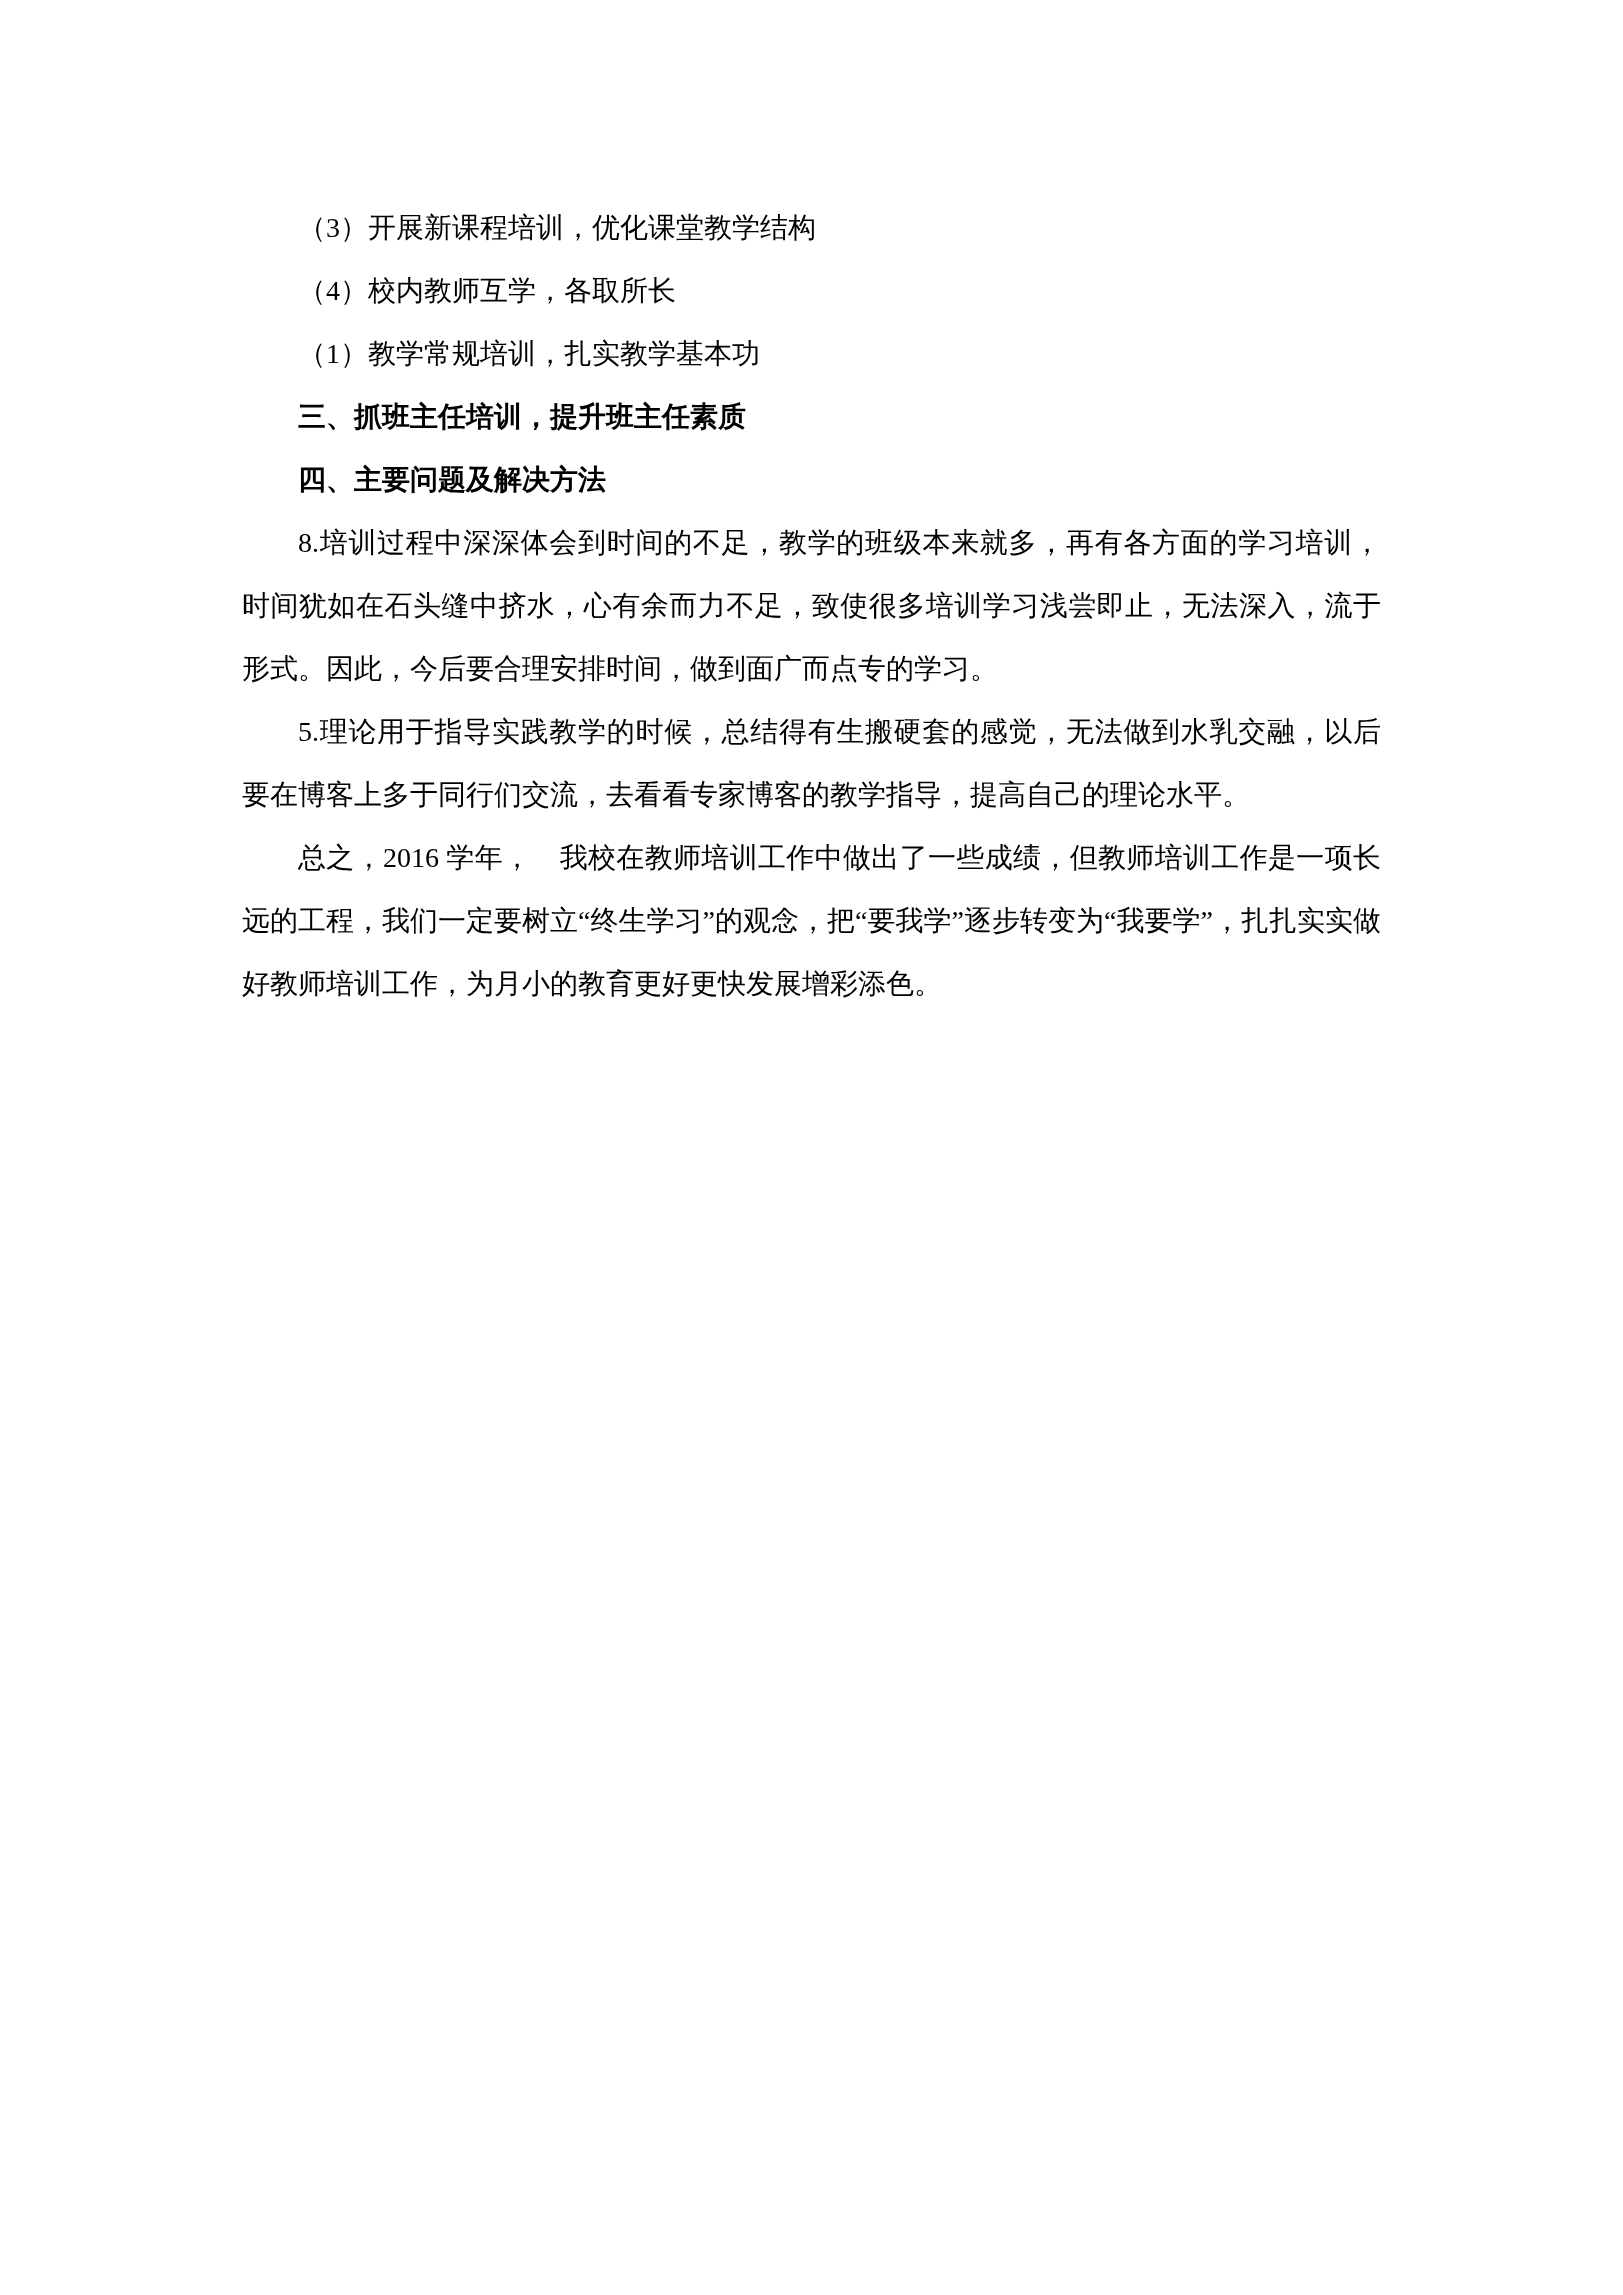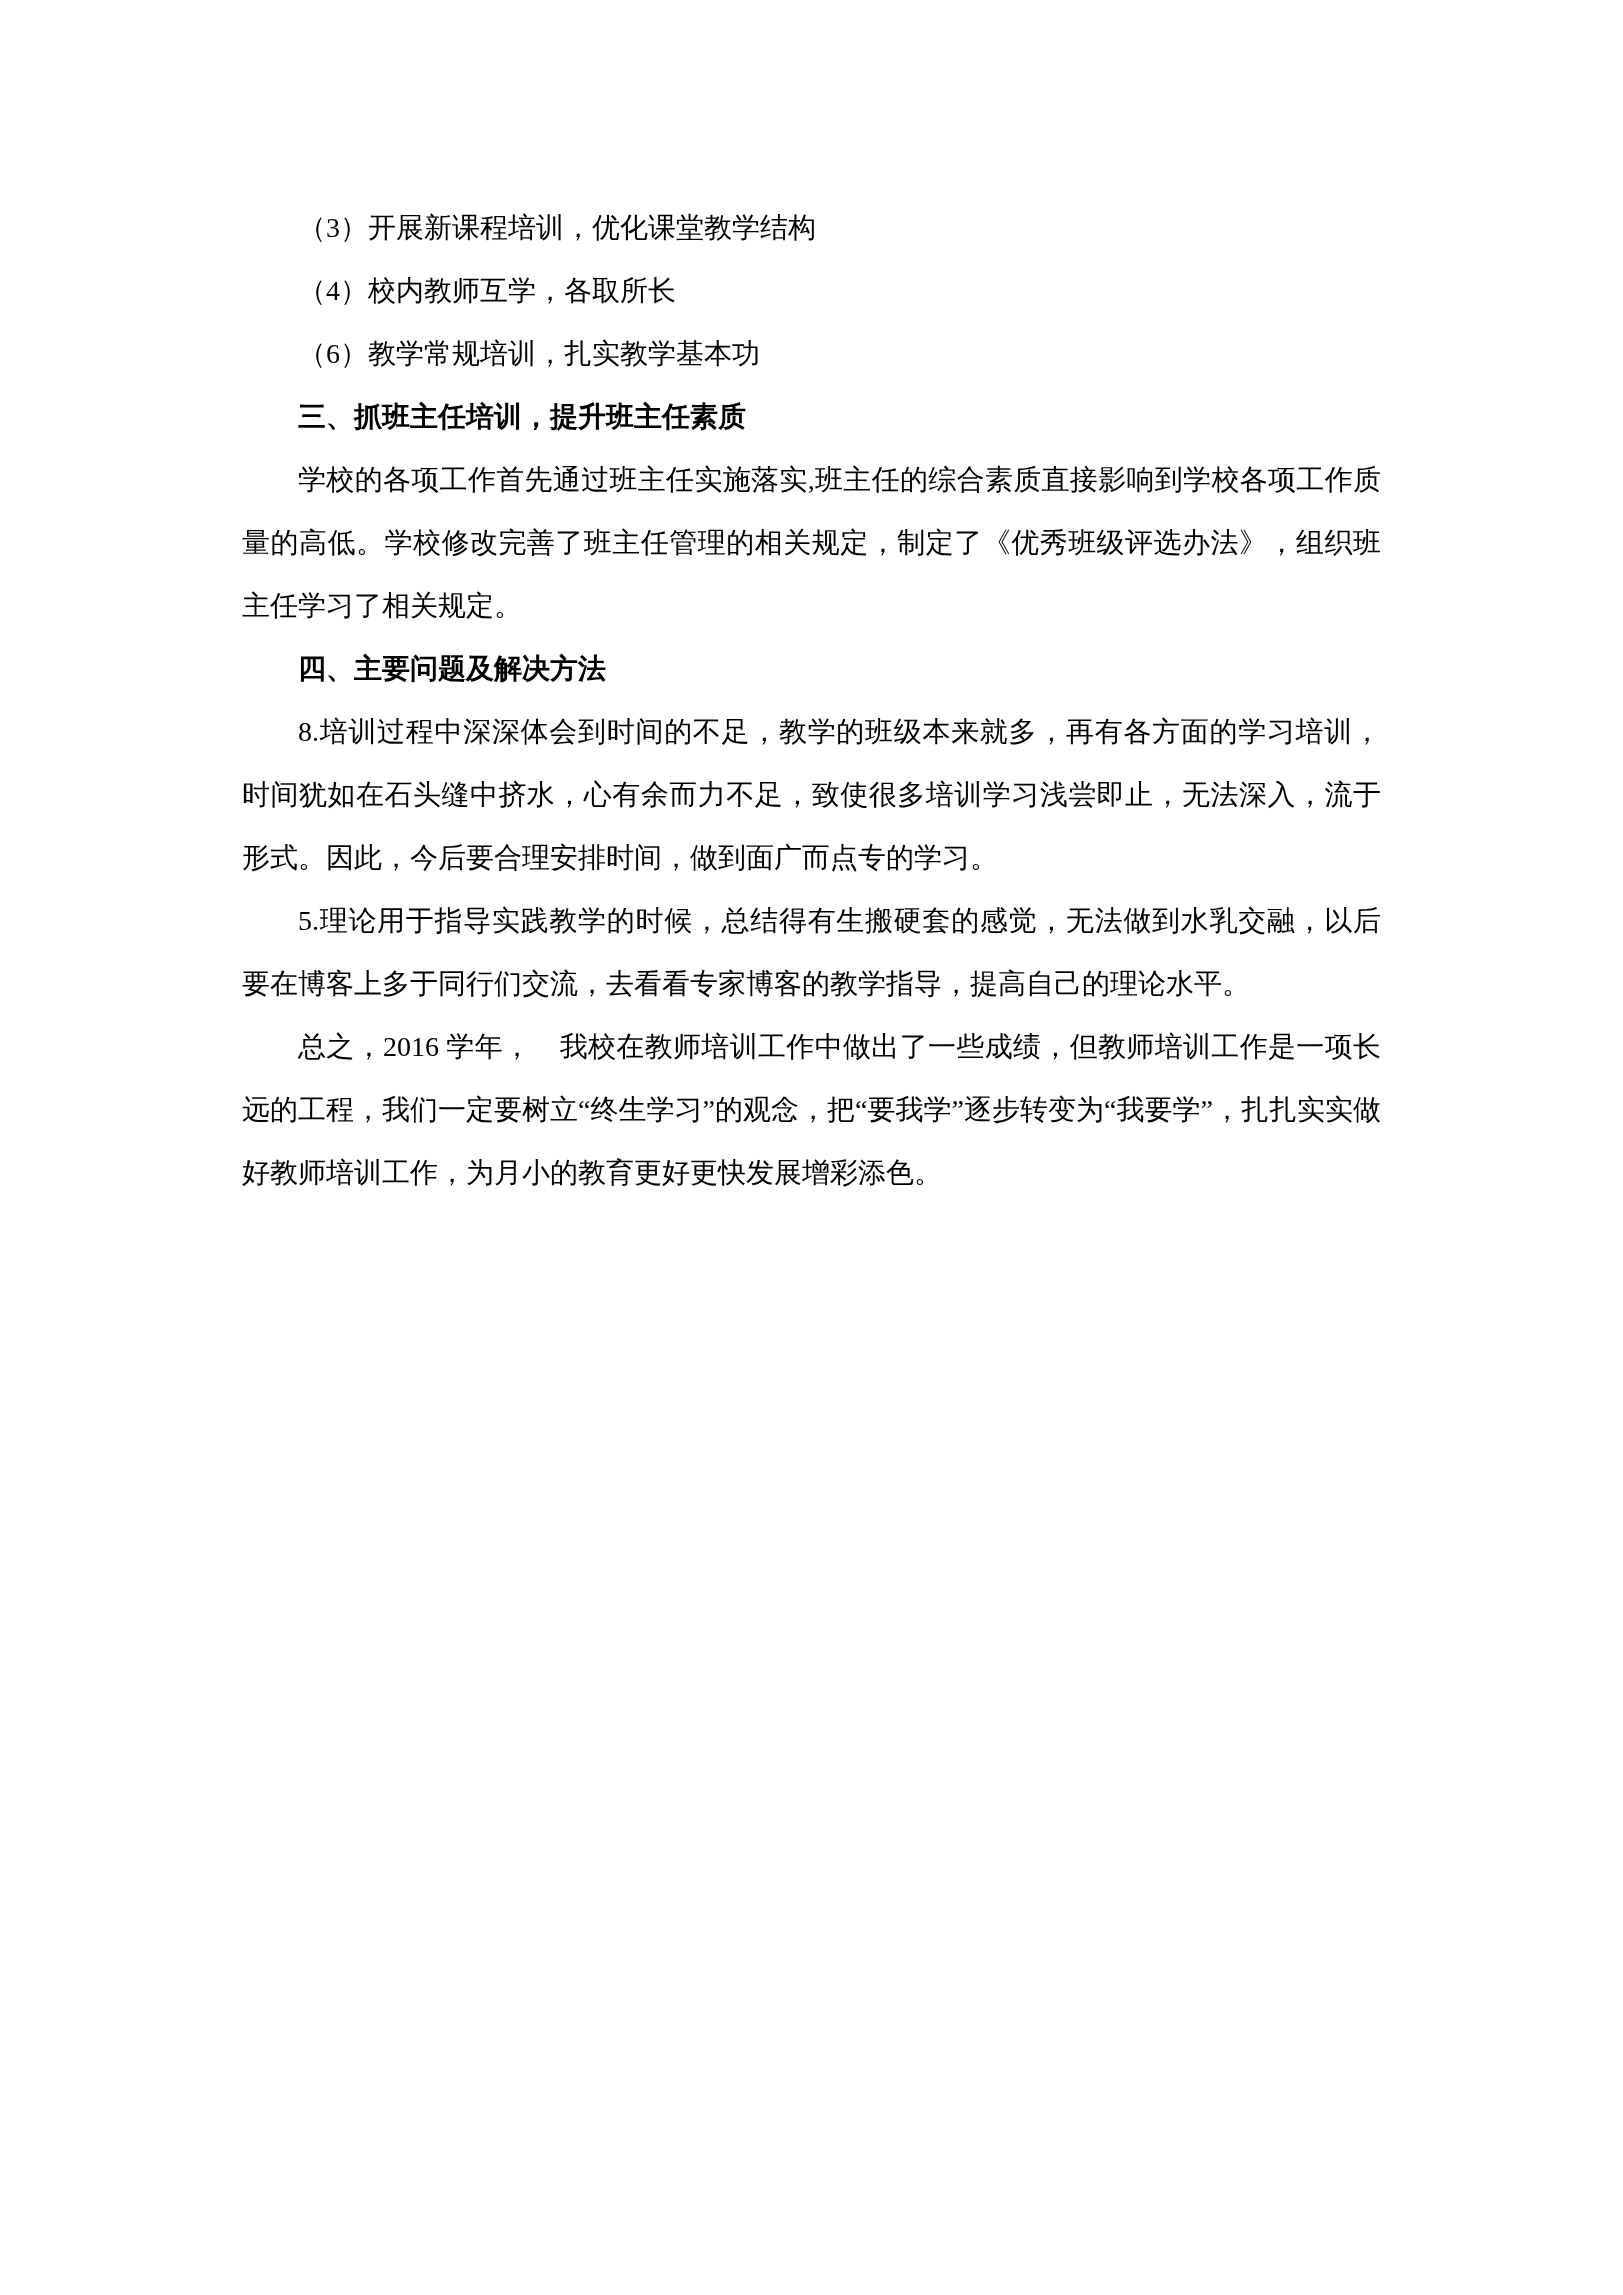--- a/index.html
+++ b/index.html
@@ -43,22 +43,21 @@
     text-align: left;
   }
 </style>
 </head>
 <body>
 
 <div class="page">
   <div class="content">
     <p class="list-item">（3）开展新课程培训，优化课堂教学结构</p>
     <p class="list-item">（4）校内教师互学，各取所长</p>
-    <p class="list-item">（6）教学常规培训，扎实教学基本功</p>
+    <p class="list-item">（1）教学常规培训，扎实教学基本功</p>
     <p class="heading">三、抓班主任培训，提升班主任素质</p>
-    <p class="paragraph">学校的各项工作首先通过班主任实施落实,班主任的综合素质直接影响到学校各项工作质量的高低。学校修改完善了班主任管理的相关规定，制定了《优秀班级评选办法》，组织班主任学习了相关规定。</p>
     <p class="heading">四、主要问题及解决方法</p>
     <p class="paragraph">8.培训过程中深深体会到时间的不足，教学的班级本来就多，再有各方面的学习培训，时间犹如在石头缝中挤水，心有余而力不足，致使很多培训学习浅尝即止，无法深入，流于形式。因此，今后要合理安排时间，做到面广而点专的学习。</p>
     <p class="paragraph">5.理论用于指导实践教学的时候，总结得有生搬硬套的感觉，无法做到水乳交融，以后要在博客上多于同行们交流，去看看专家博客的教学指导，提高自己的理论水平。</p>
     <p class="paragraph">总之，2016 学年，　我校在教师培训工作中做出了一些成绩，但教师培训工作是一项长远的工程，我们一定要树立“终生学习”的观念，把“要我学”逐步转变为“我要学”，扎扎实实做好教师培训工作，为月小的教育更好更快发展增彩添色。</p>
   </div>
 </div>
 
 
 </body></html>

